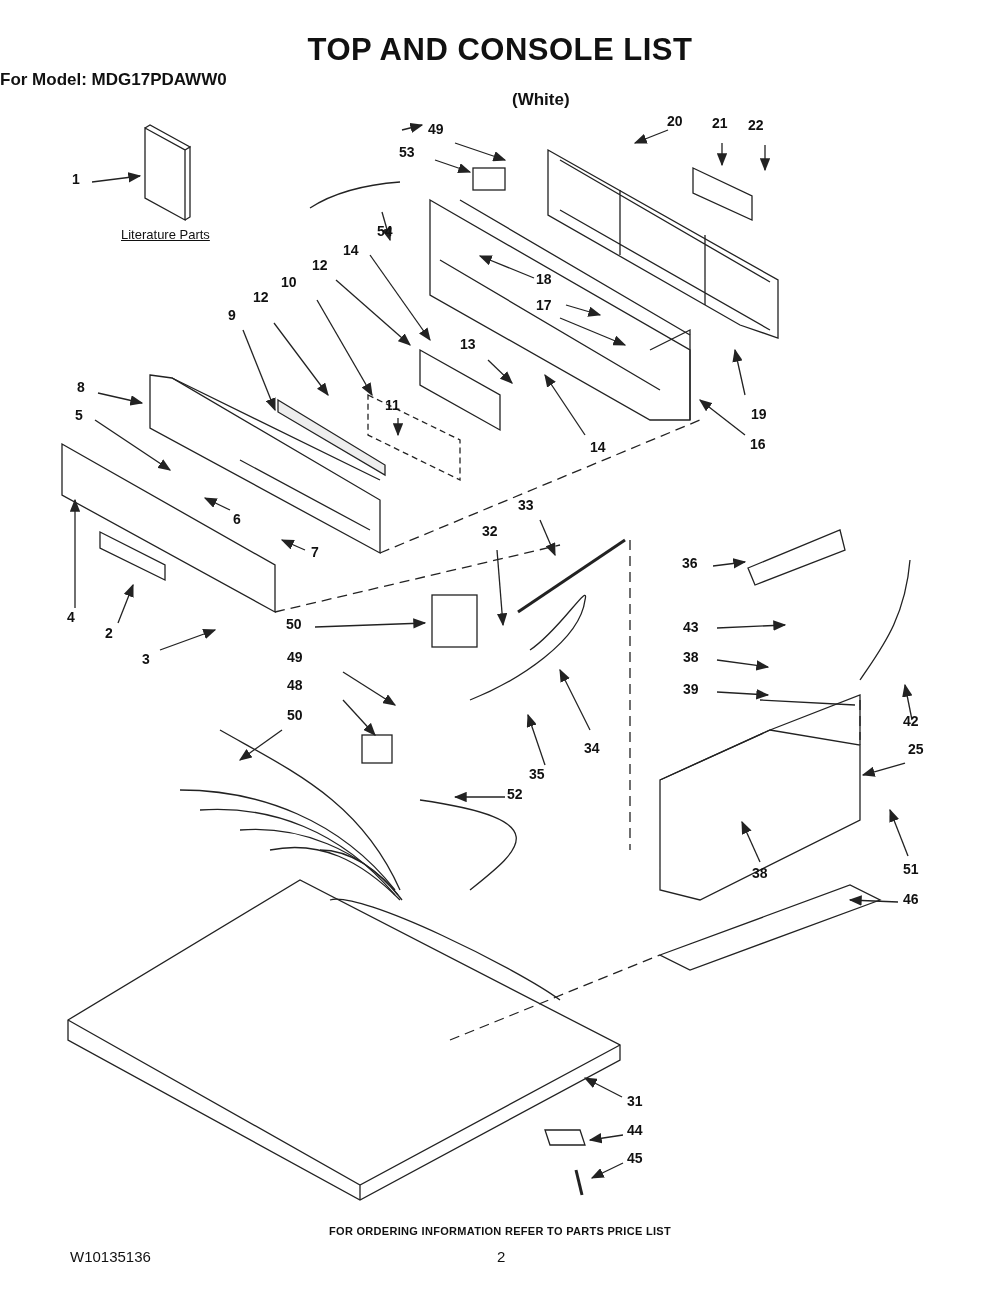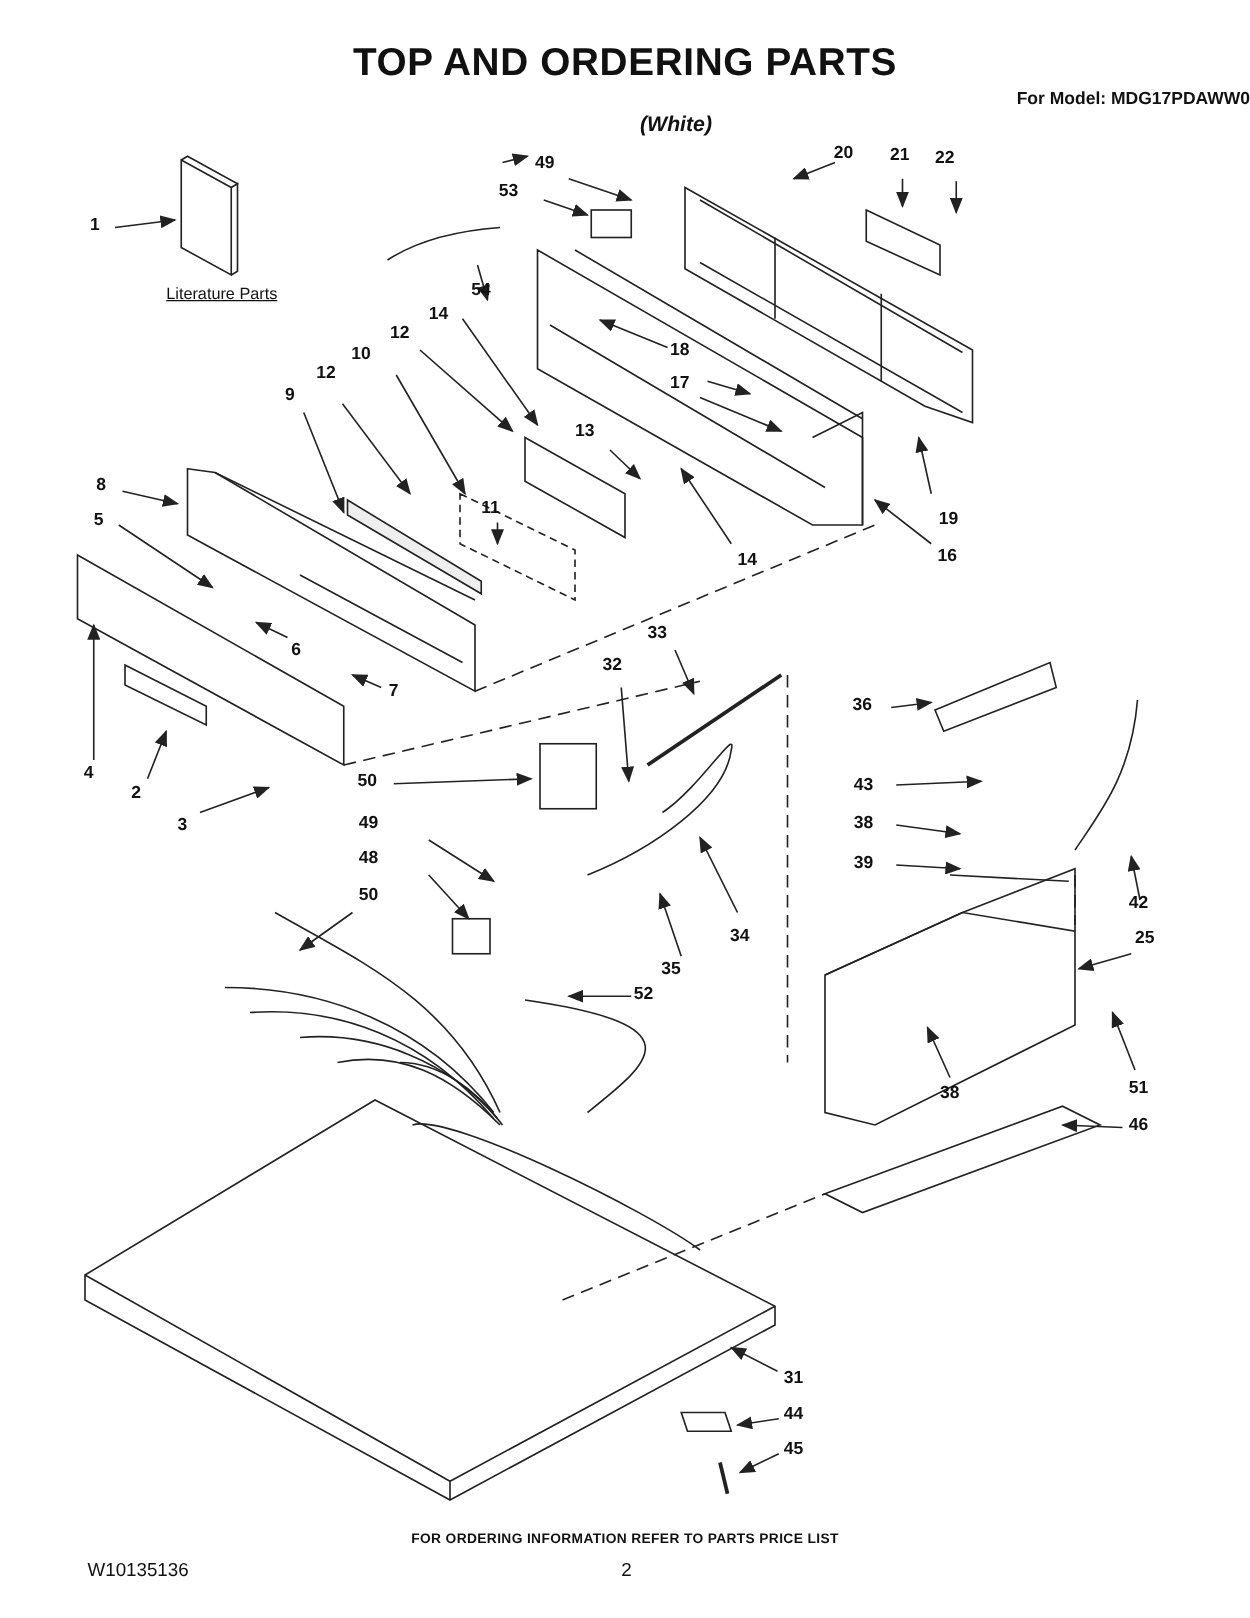--- a/index.html
+++ b/index.html
@@ -1,30 +1,30 @@
 <!DOCTYPE html>
 <html><head>
 <meta charset="utf-8">
 <style>
   html,body{margin:0;padding:0;background:#fff;}
   body{width:1000px;height:1294px;position:relative;overflow:hidden;font-family:"Liberation Sans",sans-serif;color:#111;}
   .title{position:absolute;left:0;width:1000px;top:32px;text-align:center;font-weight:bold;font-size:31px;letter-spacing:0.5px;}
-  .subtitle{position:absolute;left:0;width:1000px;top:70px;text-align:right;font-weight:bold;font-size:14px;}
-  .color{position:absolute;left:512px;top:90px;font-weight:bold;font-size:17px;font-style:italic;}
-  .lit{position:absolute;left:121px;top:227px;font-size:13px;text-decoration:underline;margin-left:12px;}
+  .subtitle{position:absolute;left:0;width:1000px;top:70px;text-align:left;font-weight:bold;font-size:17px;}
+  .color{position:absolute;left:512px;top:90px;font-weight:bold;font-size:17px;}
+  .lit{position:absolute;left:121px;top:227px;font-size:13px;text-decoration:underline;}
   .footer{position:absolute;left:0;width:1000px;top:1225px;text-align:center;font-weight:bold;font-size:11px;letter-spacing:0.3px;}
   .docnum{position:absolute;left:70px;top:1248px;font-size:15px;}
   .pagenum{position:absolute;left:497px;top:1248px;font-size:15px;}
   svg.diagram{position:absolute;left:0;top:0;}
   .callout{position:absolute;font-size:14px;font-weight:bold;line-height:1;}
 </style>
 </head>
 <body>
 
-<div class="title">TOP AND ORDERING PARTS</div>
+<div class="title">TOP AND CONSOLE LIST</div>
 <div class="subtitle">For Model: MDG17PDAWW0</div>
 <div class="color">(White)</div>
 
 <svg class="diagram" width="1000" height="1294" viewBox="0 0 1000 1294" fill="none" stroke="#222" stroke-width="1.3">
   <defs>
     <marker id="ah" markerWidth="10" markerHeight="8" refX="9" refY="4" orient="auto">
       <path d="M0,0 L10,4 L0,8 z" fill="#222" stroke="none"></path>
     </marker>
   </defs>
 

